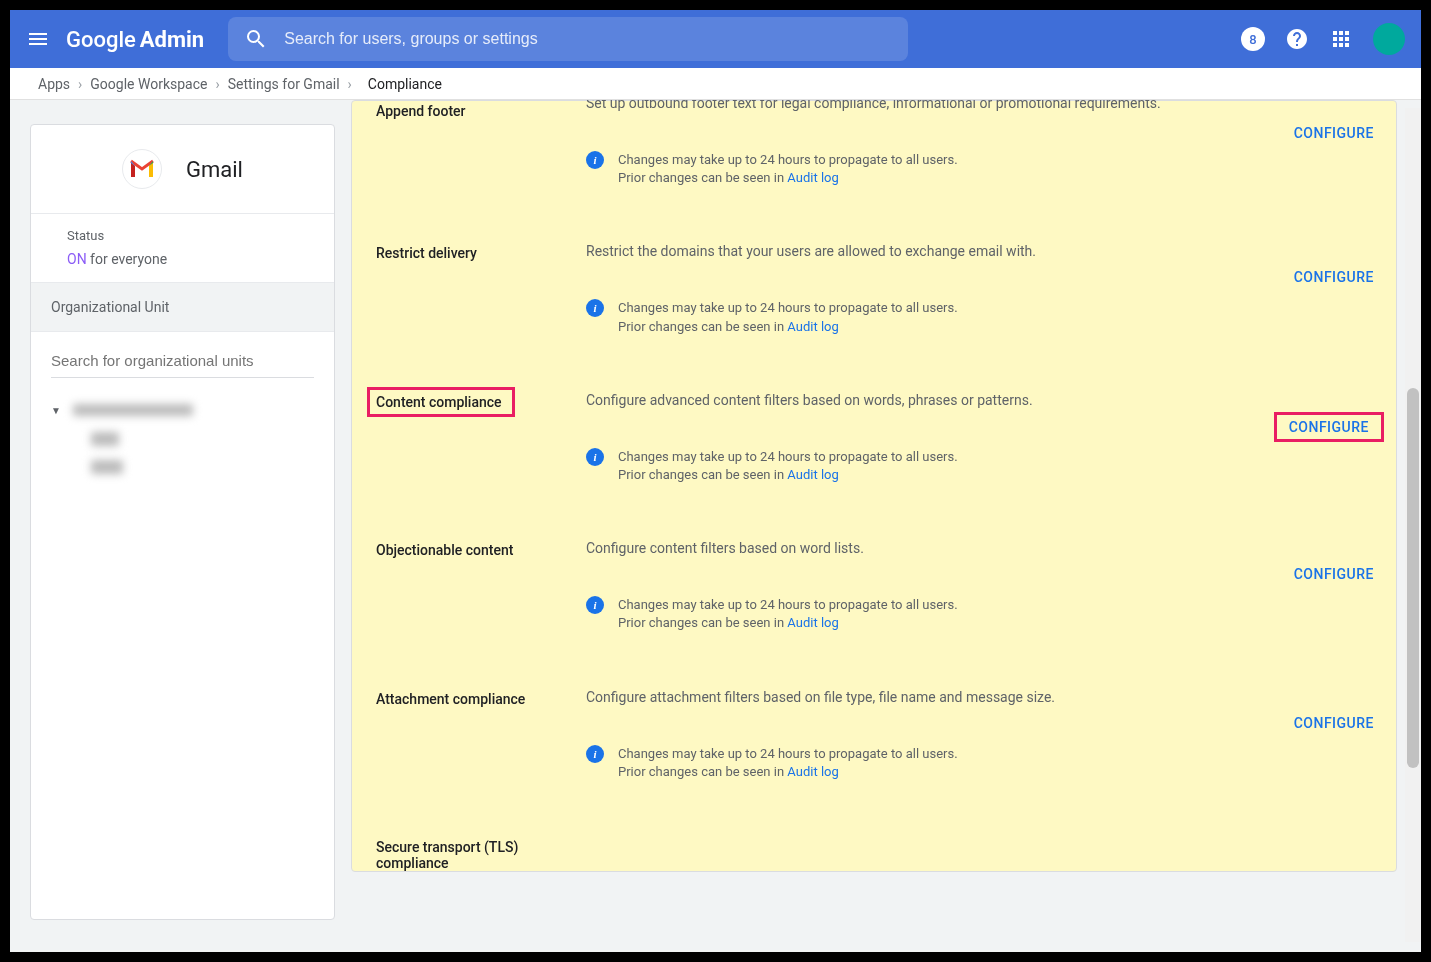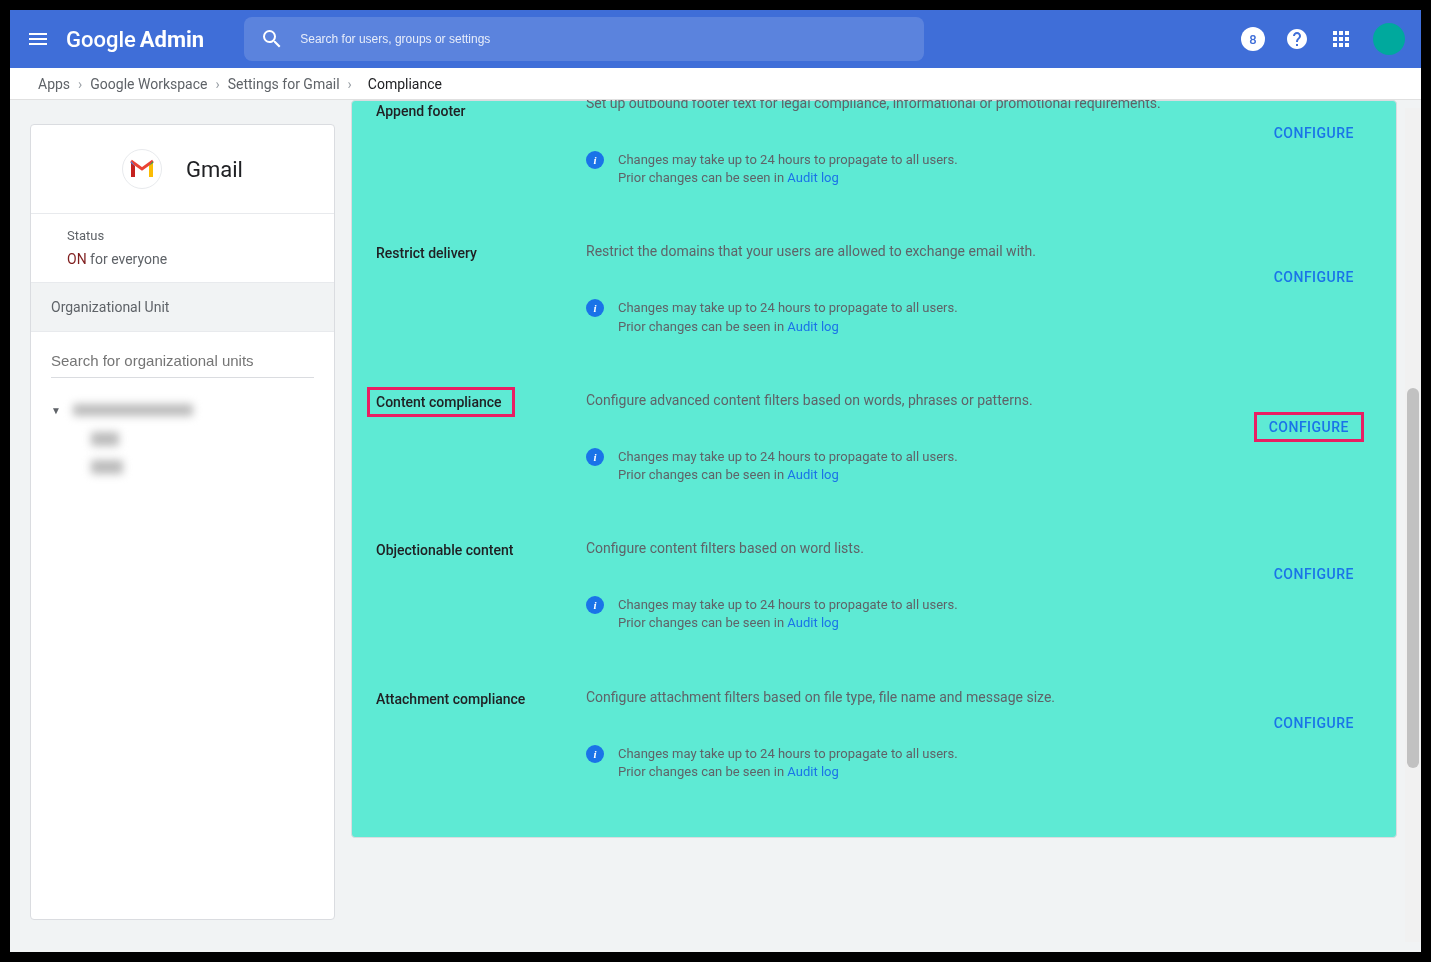--- a/index.html
+++ b/index.html
@@ -2,70 +2,70 @@
 <html><head>
   <meta charset="utf-8">
   <style>
     * { box-sizing: border-box; margin: 0; padding: 0; }
     body { font-family: 'Google Sans', Roboto, Arial, sans-serif; background: #000; width: 1431px; height: 962px; position: relative; }
     
     .frame { position: absolute; top: 10px; left: 10px; right: 10px; bottom: 10px; background: #f1f3f4; overflow: hidden; }
     
     .header { background: #3f6ed8; height: 58px; display: flex; align-items: center; padding: 0 16px; }
     .menu-icon { color: #fff; width: 24px; height: 24px; cursor: pointer; margin-right: 16px; }
-    .logo-area { display: flex; align-items: baseline; color: #fff; margin-right: 40px; }
+    .logo-area { display: flex; align-items: baseline; color: #fff; margin-right: 24px; }
     .logo-google { font-size: 22px; font-weight: 500; }
     .logo-admin { font-size: 22px; font-weight: 700; margin-left: 4px; }
     .search-bar { flex: 1; max-width: 680px; background: rgba(255,255,255,0.15); border-radius: 8px; height: 44px; display: flex; align-items: center; padding: 0 16px; }
     .search-icon { color: #fff; margin-right: 16px; }
-    .search-input { background: transparent; border: none; outline: none; color: #fff; font-size: 12px; flex: 1; }
+    .search-input { background: transparent; border: none; outline: none; color: #fff; font-size: 16px; flex: 1; }
     .search-input::placeholder { color: rgba(255,255,255,0.85); }
     .header-right { margin-left: auto; display: flex; align-items: center; gap: 20px; }
     .badge-8 { width: 24px; height: 24px; background: #fff; color: #3f6ed8; border-radius: 50%; display: flex; align-items: center; justify-content: center; font-size: 13px; font-weight: 500; }
     .help-icon { width: 24px; height: 24px; color: #fff; }
     .apps-icon { width: 24px; height: 24px; color: #fff; }
     .avatar { width: 32px; height: 32px; background: #00a99d; border-radius: 50%; }
     
     .breadcrumb { background: #fff; height: 32px; display: flex; align-items: center; padding: 0 28px; font-size: 14px; color: #5f6368; border-bottom: 1px solid #e0e0e0; }
     .breadcrumb a { color: #5f6368; text-decoration: none; cursor: pointer; }
     .breadcrumb .chev { margin: 0 8px; color: #9aa0a6; }
     .breadcrumb .current { color: #202124; margin-left: 8px; }
     
     .content { display: flex; padding: 0; height: calc(100% - 98px); }
     
     .sidebar { width: 305px; margin: 24px 0 24px 20px; background: #fff; border: 1px solid #dadce0; border-radius: 4px; flex-shrink: 0; display: flex; flex-direction: column; }
     .sidebar-header { display: flex; align-items: center; padding: 24px 20px; justify-content: center; }
     .gmail-icon { width: 40px; height: 40px; border-radius: 50%; background: #fff; border: 1px solid #e8eaed; display: flex; align-items: center; justify-content: center; margin-right: 24px; }
     .gmail-title { font-size: 22px; color: #202124; }
     .sidebar-section { padding: 14px 36px; border-top: 1px solid #e8eaed; }
     .status-label { font-size: 13px; color: #5f6368; margin-bottom: 6px; }
-    .status-on { color: #7f1d1d; font-size: 14px; margin-top: 20px; }
+    .status-on { color: #8b5cf6; font-size: 14px; margin-top: 20px; }
     .status-text { color: #5f6368; font-size: 14px; }
     .ou-section { background: #f1f3f4; padding: 16px 20px; font-size: 14px; color: #5f6368; border-top: 1px solid #e8eaed; }
     .ou-search { padding: 12px 20px 8px; border-top: 1px solid #e8eaed; }
     .ou-search input { border: none; border-bottom: 1px solid #dadce0; width: 100%; padding: 8px 0; font-size: 15px; outline: none; color: #5f6368; }
     .ou-tree { padding: 12px 20px; flex: 1; }
     .ou-item { display: flex; align-items: center; padding: 6px 0; font-size: 14px; color: #5f6368; }
     .ou-item .arrow { margin-right: 12px; font-size: 10px; }
     .blur { filter: blur(4px); background: #bbb; color: transparent; border-radius: 2px; }
     .blur1 { width: 120px; height: 12px; }
     .blur2 { width: 28px; height: 14px; margin-left: 40px; margin-top: 10px; }
     .blur3 { width: 32px; height: 14px; margin-left: 40px; margin-top: 14px; }
     
     .main { flex: 1; overflow-y: auto; margin: 0 24px 24px 16px; padding-top: 0; }
-    .settings-card { background: #5eead4; border: 1px solid #dadce0; border-radius: 4px; }
+    .settings-card { background: #fef9c3; border: 1px solid #dadce0; border-radius: 4px; }
     .setting-row { display: flex; padding: 24px 24px 32px 24px; position: relative; }
     .setting-title { width: 210px; flex-shrink: 0; font-size: 14px; font-weight: 500; color: #202124; padding-top: 2px; }
     .setting-body { flex: 1; }
     .setting-desc { font-size: 14px; color: #5f6368; margin-bottom: 40px; }
     .setting-info { display: flex; align-items: flex-start; font-size: 13px; color: #5f6368; }
     .info-icon { width: 18px; height: 18px; background: #1a73e8; color: #fff; border-radius: 50%; display: flex; align-items: center; justify-content: center; font-size: 11px; font-weight: bold; margin-right: 14px; flex-shrink: 0; font-style: italic; font-family: serif; }
     .info-text { line-height: 1.4; }
     .info-text a { color: #1a73e8; text-decoration: none; cursor: pointer; }
-    .config-btn { position: absolute; right: 32px; top: 44px; color: #1a73e8; font-size: 14px; font-weight: 500; letter-spacing: 0.5px; cursor: pointer; padding: 6px 10px; }
+    .config-btn { position: absolute; right: 12px; top: 44px; color: #1a73e8; font-size: 14px; font-weight: 500; letter-spacing: 0.5px; cursor: pointer; padding: 6px 10px; }
     .highlight-title { border: 3px solid #e91e63; padding: 4px 10px 4px 6px; margin: -7px 0 0 -9px; display: inline-block; }
     .highlight-btn { border: 3px solid #e91e63; padding: 4px 12px; }
     .first-row { padding-top: 0; }
     .first-row .setting-desc { margin-top: -6px; }
     
     svg { display: block; }
     .scrollbar-track { position: absolute; right: 0; top: 98px; bottom: 10px; width: 16px; background: #f1f1f1; }
     .scrollbar-thumb { position: absolute; right: 2px; width: 12px; background: #c1c1c1; border-radius: 6px; top: 280px; height: 380px; }
   </style>
 </head>
@@ -212,20 +212,21 @@
               <div class="info-text">
                 <div>Changes may take up to 24 hours to propagate to all users.</div>
                 <div><span>Prior changes can be seen in </span><a>Audit log</a></div>
               </div>
             </div>
           </div>
           <div class="config-btn">CONFIGURE</div>
         </div>
 
         <div class="setting-row" style="padding-bottom:0">
+          <div class="setting-title">Secure transport (TLS) compliance</div>
           <div class="setting-body"></div>
         </div>
 
       </div>
     </div>
   </div>
 
   <div class="scrollbar-track">
     <div class="scrollbar-thumb"></div>
   </div>

